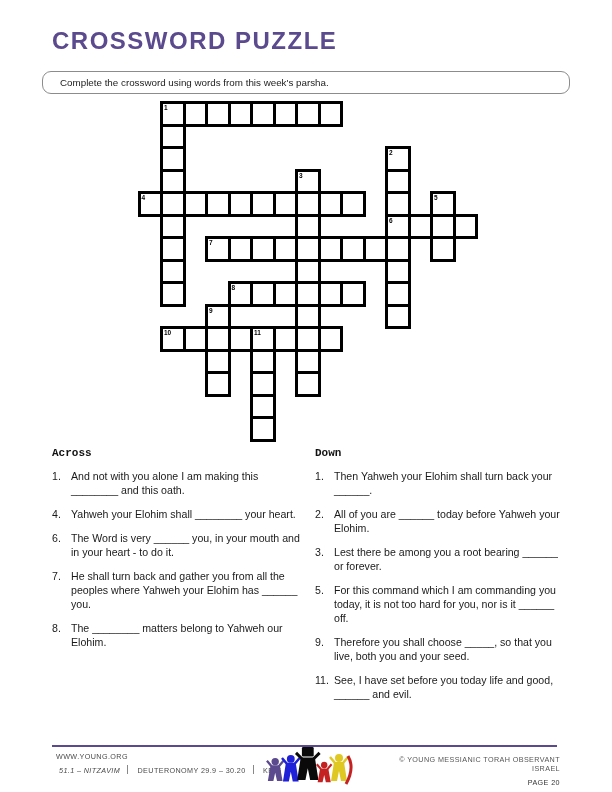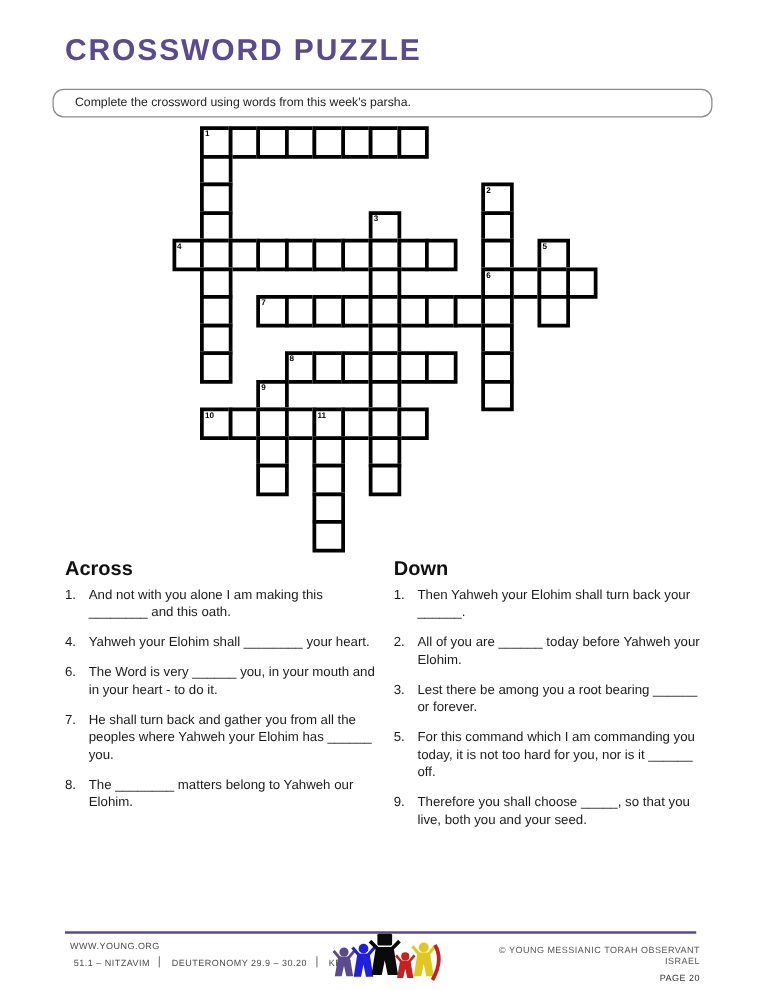--- a/index.html
+++ b/index.html
@@ -13,36 +13,36 @@
          border:1.3px solid #8c8c8c;border-radius:9px;box-sizing:border-box;
          display:flex;align-items:center;padding-left:17px;}
   #instruction-box .txt{font-size:9.8px;color:#222;}
   
   #grid{position:absolute;left:0;top:0;width:612px;height:500px;}
   .cell{position:absolute;width:25.5px;height:25.5px;border:3px solid #000;
         box-sizing:border-box;background:#fff;}
   .cellnum{position:absolute;left:1px;top:0px;font-size:6.5px;line-height:7px;
         font-weight:700;color:#000;}
   
-  .clue-header{position:absolute;font-size:16px;font-weight:800;color:#111;}
+  .clue-header{position:absolute;font-size:11px;font-weight:800;color:#111;font-family:Liberation Mono, monospace;}
   #across-header{left:52px;top:447px;}
   #down-header{left:315px;top:447px;}
   .clue-list{position:absolute;top:469px;}
   #across-list{left:52px;width:252px;}
   #down-list{left:315px;width:250px;}
   .clue{display:flex;margin-bottom:9.5px;font-size:10.6px;line-height:14.2px;}
   .clue-num{flex:0 0 19px;}
   .clue-text{flex:1;}
   
   #footer-rule{position:absolute;left:52px;top:745px;width:505px;height:2px;background:#5b4a8e;}
   #footer-left{position:absolute;left:56px;top:752px;font-size:7.2px;color:#4a4a4a;
         letter-spacing:0.4px;}
   #footer-site{margin-bottom:4px;}
   #footer-meta span.item{padding:0 7px;}
-  #footer-meta span.item:first-child{padding-left:3px;}
+  #footer-meta span.item:first-child{padding-left:3px;font-style:italic;}
   .fsep{border-left:1px solid #888;display:inline-block;height:9px;vertical-align:-1px;}
   #footer-logo{position:absolute;left:265px;top:746px;}
   #footer-right{position:absolute;left:370px;top:755px;width:190px;text-align:right;
         font-size:7.2px;color:#555;letter-spacing:0.4px;}
   #footer-page{margin-top:5px;color:#333;}
 </style>
 </head>
 <body>
 
 <div id="page">
@@ -190,20 +190,24 @@
         <span class="clue-text">Lest there be among you a root bearing ______ or forever.</span>
       </div>
       <div class="clue">
         <span class="clue-num">5.</span>
         <span class="clue-text">For this command which I am commanding you today, it is not too hard for you, nor is it ______ off.</span>
       </div>
       <div class="clue">
         <span class="clue-num">9.</span>
         <span class="clue-text">Therefore you shall choose _____, so that you live, both you and your seed.</span>
       </div>
+      <div class="clue">
+        <span class="clue-num">11.</span>
+        <span class="clue-text">See, I have set before you today life and good, ______ and evil.</span>
+      </div>
     </div>
 
   <div id="footer-rule"></div>
 
   <div id="footer-left">
     <div id="footer-site">WWW.YOUNG.ORG</div>
     <div id="footer-meta">
       <span class="item">51.1 – NITZAVIM</span><span class="fsep"></span>
       <span class="item">DEUTERONOMY 29.9 – 30.20</span><span class="fsep"></span>
       <span class="item">KB/G</span>

